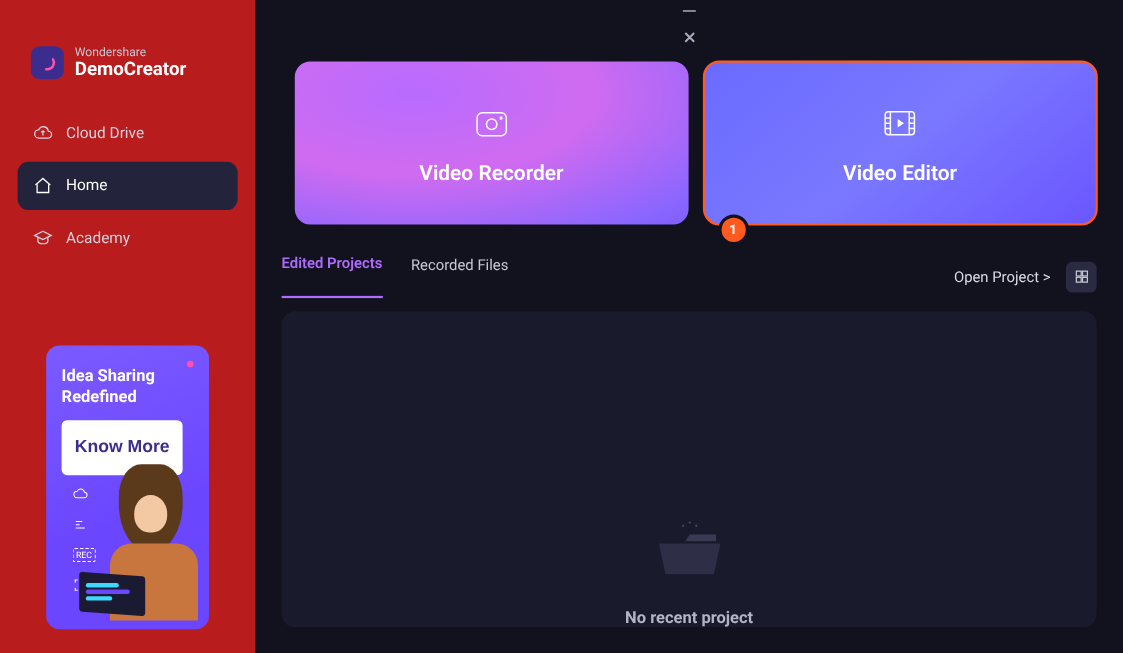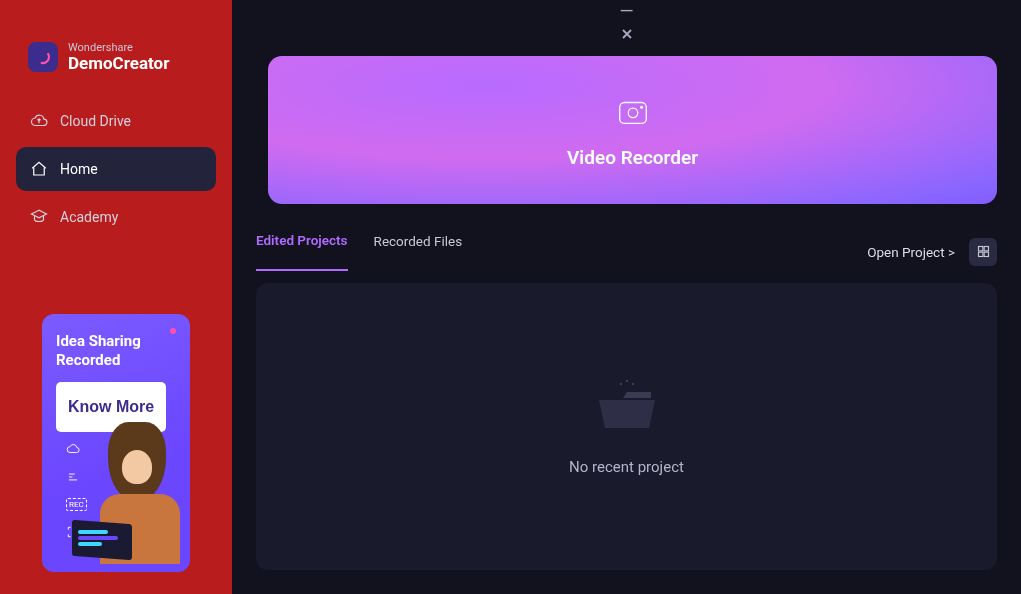--- a/index.html
+++ b/index.html
@@ -126,22 +126,23 @@
   .tabs-spacer{ flex:1; }
   .open-project { font-size:13.5px; color:#dcdce8; cursor:pointer; margin-right:14px;}
   .grid-toggle {
     width:28px; height:28px; border-radius:6px; background:#2a2a42;
     display:flex; align-items:center; justify-content:center; cursor:pointer;
   }
   .grid-toggle svg{ width:15px; height:15px; stroke:#c7c7d6; fill:none; stroke-width:1.8;}
 
   .project-area {
     flex:1; background:#1a1a2d; border-radius:12px;
-    display:flex; flex-direction:column; align-items:center; justify-content:center;
+    display:flex; flex-direction:column; align-items:center; justify-content:flex-end;
     gap:20px;
+    font-weight:bold;
   }
   .folder-illust svg{ width:68px; height:56px; }
   .no-recent { color:#b4b4c8; font-size:15px; }
 </style>
 </head>
 <body>
 
 <div class="sidebar">
   <div class="logo-block">
     <div class="logo-mark">
@@ -180,21 +181,21 @@
           <path d="M6 10v5c0 1.7 2.7 3 6 3s6-1.3 6-3v-5"></path>
         </svg>
     </span>
     <span>Academy</span>
   </div>
 
   <div class="promo">
     <div class="dot"></div>
     <div class="promo-title">
       <div>Idea Sharing</div>
-      <div>Recorded</div>
+      <div>Redefined</div>
     </div>
     <button class="promo-btn">Know More</button>
     <div class="promo-icons">
       <svg viewBox="0 0 24 24">
           <path d="M7 18a5 5 0 0 1 0-10 6 6 0 0 1 11.5 1.5A4 4 0 0 1 18 18H7Z"></path>
         </svg>
       <svg viewBox="0 0 24 24">
           <path d="M5 7h10M5 12h6M5 17h14"></path>
         </svg>
       <span class="promo-rec">REC</span>
@@ -259,20 +260,32 @@
     <div class="mode-cards">
       <div class="card recorder">
         <span class="card-icon">
           <svg viewBox="0 0 40 40">
               <rect x="6" y="10" width="28" height="22" rx="5"></rect>
               <circle cx="20" cy="21" r="5"></circle>
               <circle cx="29" cy="15" r="1.6" fill="#fff" stroke="none"></circle>
             </svg>
         </span>
         <span class="card-label">Video Recorder</span>
+      </div>
+      <div class="card editor">
+        <span class="card-icon">
+          <svg viewBox="0 0 40 40">
+              <rect x="6" y="9" width="28" height="22" rx="3"></rect>
+              <path d="M11 9v22M29 9v22"></path>
+              <path d="M6 15h5M6 20h5M6 25h5M29 15h5M29 20h5M29 25h5"></path>
+              <path d="m18 16 6 4-6 4z" fill="#fff" stroke="none"></path>
+            </svg>
+        </span>
+        <span class="card-label">Video Editor</span>
+        <span class="badge-1">1</span>
       </div>
     </div>
 
     <div class="tabs-row">
       <span class="tab active">Edited Projects</span>
       <span class="tab">Recorded Files</span>
       <span class="tabs-spacer"></span>
       <span class="open-project">Open Project  &gt;</span>
       <span class="grid-toggle">
         <svg viewBox="0 0 24 24">

